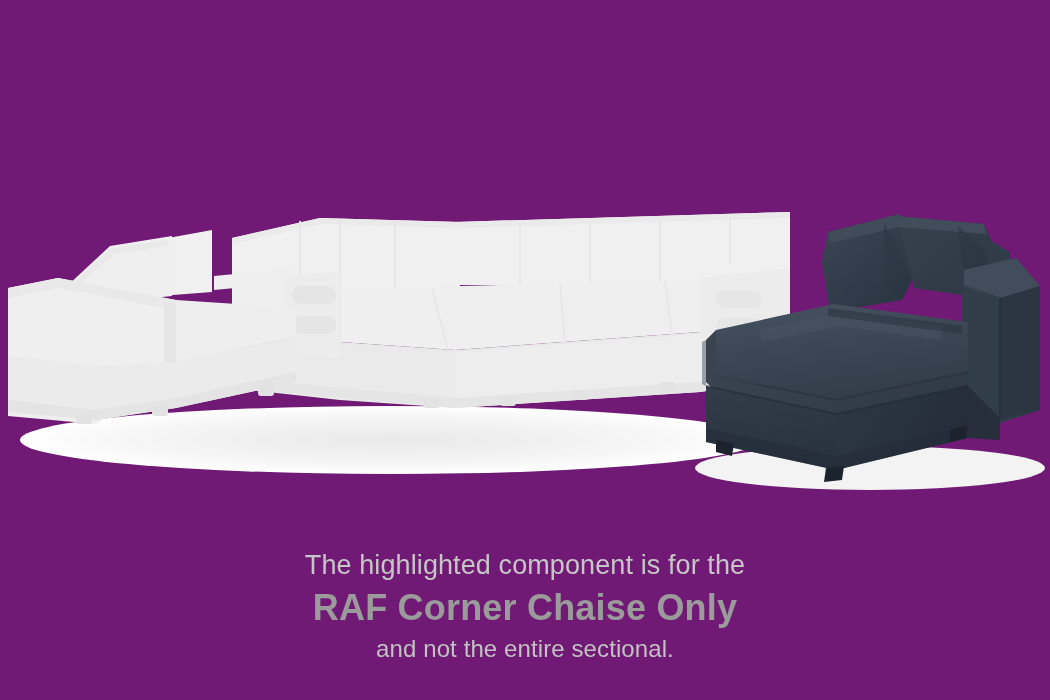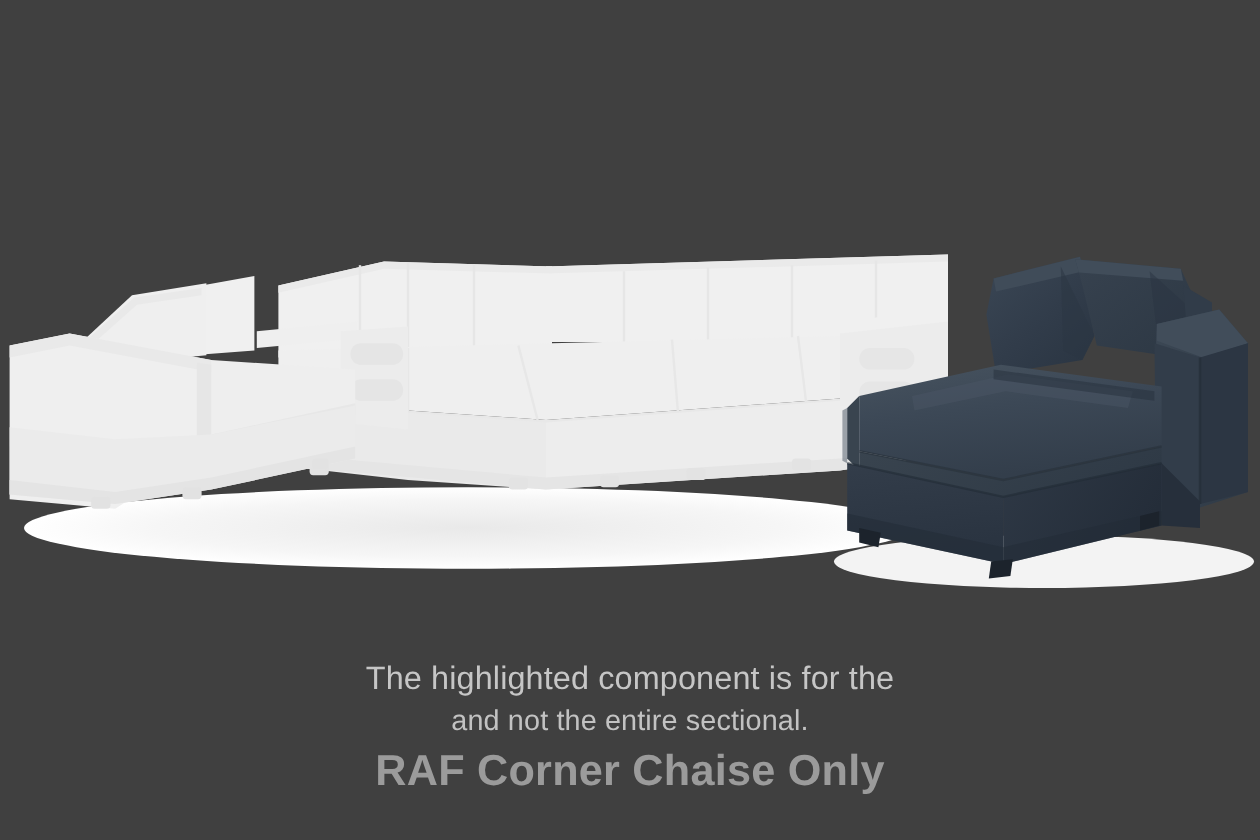--- a/index.html
+++ b/index.html
@@ -7,21 +7,21 @@
     padding: 0;
     background: #ffffff;
   }
   body {
     font-family: "Liberation Sans", sans-serif;
   }
   #stage {
     position: relative;
     width: 1050px;
     height: 700px;
-    background: #404040;
+    background: #701a75;
     overflow: hidden;
   }
   #product-illustration {
     position: absolute;
     left: 0;
     top: 0;
     width: 1050px;
     height: 520px;
   }
   #product-illustration svg {
@@ -218,17 +218,17 @@
         <path d="M826 468 L844 466 L842 480 L824 482 Z" fill="#1c232c"></path>
         <path d="M950 430 L966 426 L966 438 L950 442 Z" fill="#1c232c"></path>
 
         <path d="M706 340 L706 386 L702 384 L702 342 Z" fill="#4a5664" opacity="0.5"></path>
       </g>
     </svg>
   </div>
 
   <div id="caption-block">
     <span class="caption-line" id="caption-line-1">The highlighted component is for the</span>
+    <span class="caption-line" id="caption-line-2">RAF Corner Chaise Only</span>
     <span class="caption-line" id="caption-line-3">and not the entire sectional.</span>
-    <span class="caption-line" id="caption-line-2">RAF Corner Chaise Only</span>
   </div>
 
 </div>
 
 </body></html>

